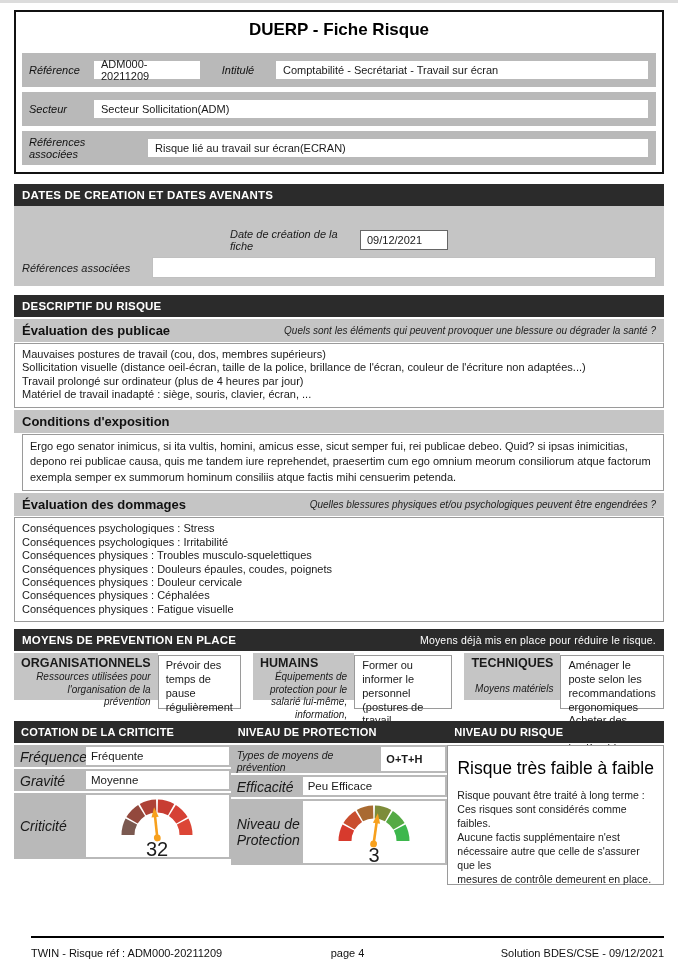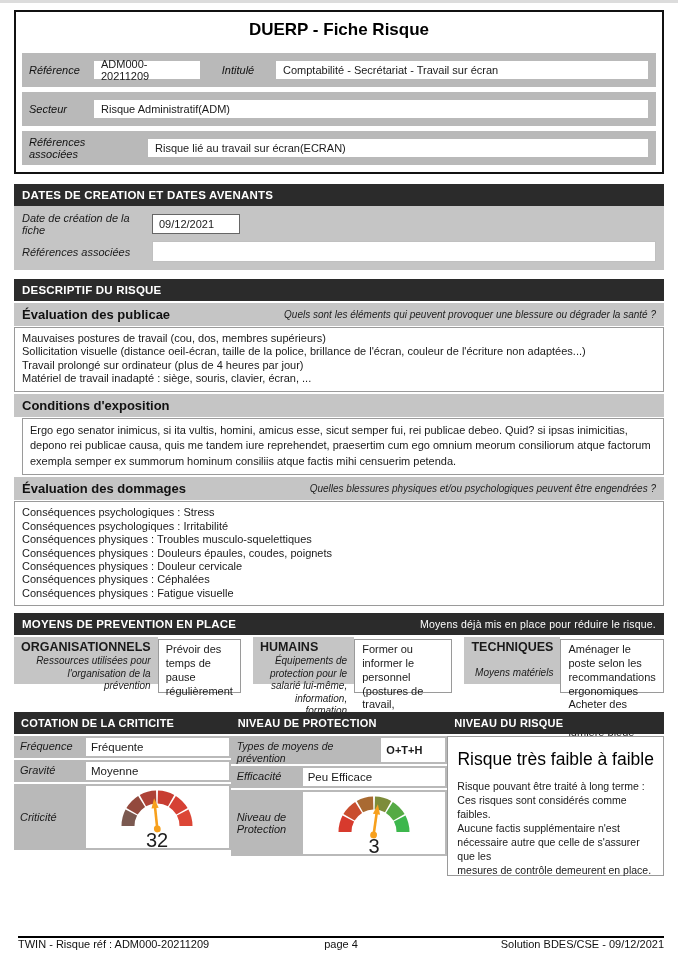--- a/index.html
+++ b/index.html
@@ -20,21 +20,21 @@
 
   
   .bar { background:#2b2b2b; color:#fff; font-weight:bold; font-size:11.5px;
          letter-spacing:.2px; padding:5px 8px; display:flex; justify-content:space-between; align-items:center; }
   .bar .bar-note { font-weight:normal; font-size:10.5px; }
 
   
   .dates { margin-top:10px; }
   .dates-body { background:#c5c5c5; padding:6px 8px 8px 8px; }
   .drow { display:flex; align-items:center; margin-top:5px; }
-  .drow:first-child { margin-top:0; }
+  .drow:first-child { margin-top:16px;justify-content:center; }
   .dlbl { width:130px; flex:none; font-style:italic; font-size:11px; }
   .dval-date { width:74px; background:#fff; border:1px solid #666; padding:3px 6px; font-size:11px; }
   .dval-refs { flex:1; background:#fff; height:19px; border:1px solid #c0c0c0; }
 
   
   .descr { margin-top:9px; }
   .subhead { background:#c5c5c5; display:flex; justify-content:space-between; align-items:center;
              padding:4px 8px; margin-top:2px; }
   .subhead-title { font-size:13px; font-weight:bold; color:#111; }
   .subhead-hint { font-style:italic; font-size:10px; color:#222; }
@@ -45,38 +45,38 @@
   
   .moyens { margin-top:7px; }
   .mcols { display:flex; gap:12px; margin-top:2px; }
   .mcol { flex:1; display:flex; flex-direction:row; }
   .mhead { background:#c5c5c5; padding:3px 7px 4px 7px; height:40px; }
   .mtitle { font-weight:bold; font-size:12.5px; }
   .mhint { font-style:italic; font-size:10px; text-align:right; line-height:1.25; margin-top:1px; }
   .mbox { border:1px solid #9a9a9a; margin-top:2px; padding:3px 7px; font-size:11px; line-height:1.25; height:46px; }
 
   
-  .panels { display:flex; margin-top:19px; }
+  .panels { display:flex; margin-top:12px; }
   .panel { flex:1; }
   .panel .bar { font-size:11px; padding:5px 7px; }
   .prow { background:#b9b9b9; display:flex; margin-top:2px; min-height:22px; }
-  .plbl { font-style:italic; font-size:11px; padding:4px 6px 0 6px; flex:none; }
+  .plbl { font-style:italic; font-size:14px; padding:4px 6px 0 6px; flex:none; }
   .plbl.center { display:flex; align-items:center; padding-top:0; }
   .pbox { background:#fff; margin:2px; flex:1; font-size:11.5px; padding:1px 5px; display:flex; align-items:center; }
   .w58 { width:58px; } .wbig { flex:1; padding-top:4px; font-size:10.5px; }
   .otb { flex:none; width:54px; font-weight:bold; font-size:11px; }
   .gaugerow { height:66px; }
   .gaugebox { justify-content:center; padding:0; }
   .riskbox { border:1px solid #9a9a9a; margin-top:2px; height:130px; padding:4px 9px; background:#fff; }
   .risk-level { font-size:17.5px; text-align:center; padding:8px 0 10px 0; color:#000; }
   .risk-desc { font-size:10.5px; line-height:1.33; }
 
   
-  .footer { position:absolute; left:18px; right:14px; top:936px; border-top:2px solid #000;
-            display:flex; font-size:11px; color:#111; }
+  .footer { position:absolute; left:31px; right:14px; top:936px; border-top:2px solid #000;
+            padding-top:9px; display:flex; font-size:11px; color:#111; }
   .footer .f-left { flex:1; text-align:left; }
   .footer .f-center { flex:0 0 auto; }
   .footer .f-right { flex:1; text-align:right; }
 </style>
 </head>
 <body>
 
 <div class="page">
   <div class="topstrip"></div>
   <div class="content">
@@ -84,21 +84,21 @@
     <div class="headbox">
       <div class="doc-title">DUERP - Fiche Risque</div>
       <div class="hrow">
         <div class="hlbl w50">Référence</div>
         <div class="hval w92">ADM000-20211209</div>
         <div class="hlbl w46">Intitulé</div>
         <div class="hval grow">Comptabilité - Secrétariat - Travail sur écran</div>
       </div>
       <div class="hrow">
         <div class="hlbl w50">Secteur</div>
-        <div class="hval grow">Risque Administratif(ADM)</div>
+        <div class="hval grow">Secteur Sollicitation(ADM)</div>
       </div>
       <div class="hrow">
         <div class="hlbl w104">Références associées</div>
         <div class="hval grow">Risque lié au travail sur écran(ECRAN)</div>
       </div>
     </div>
 
     <div class="dates">
       <div class="bar">
         <span>DATES DE CREATION ET DATES AVENANTS</span>

